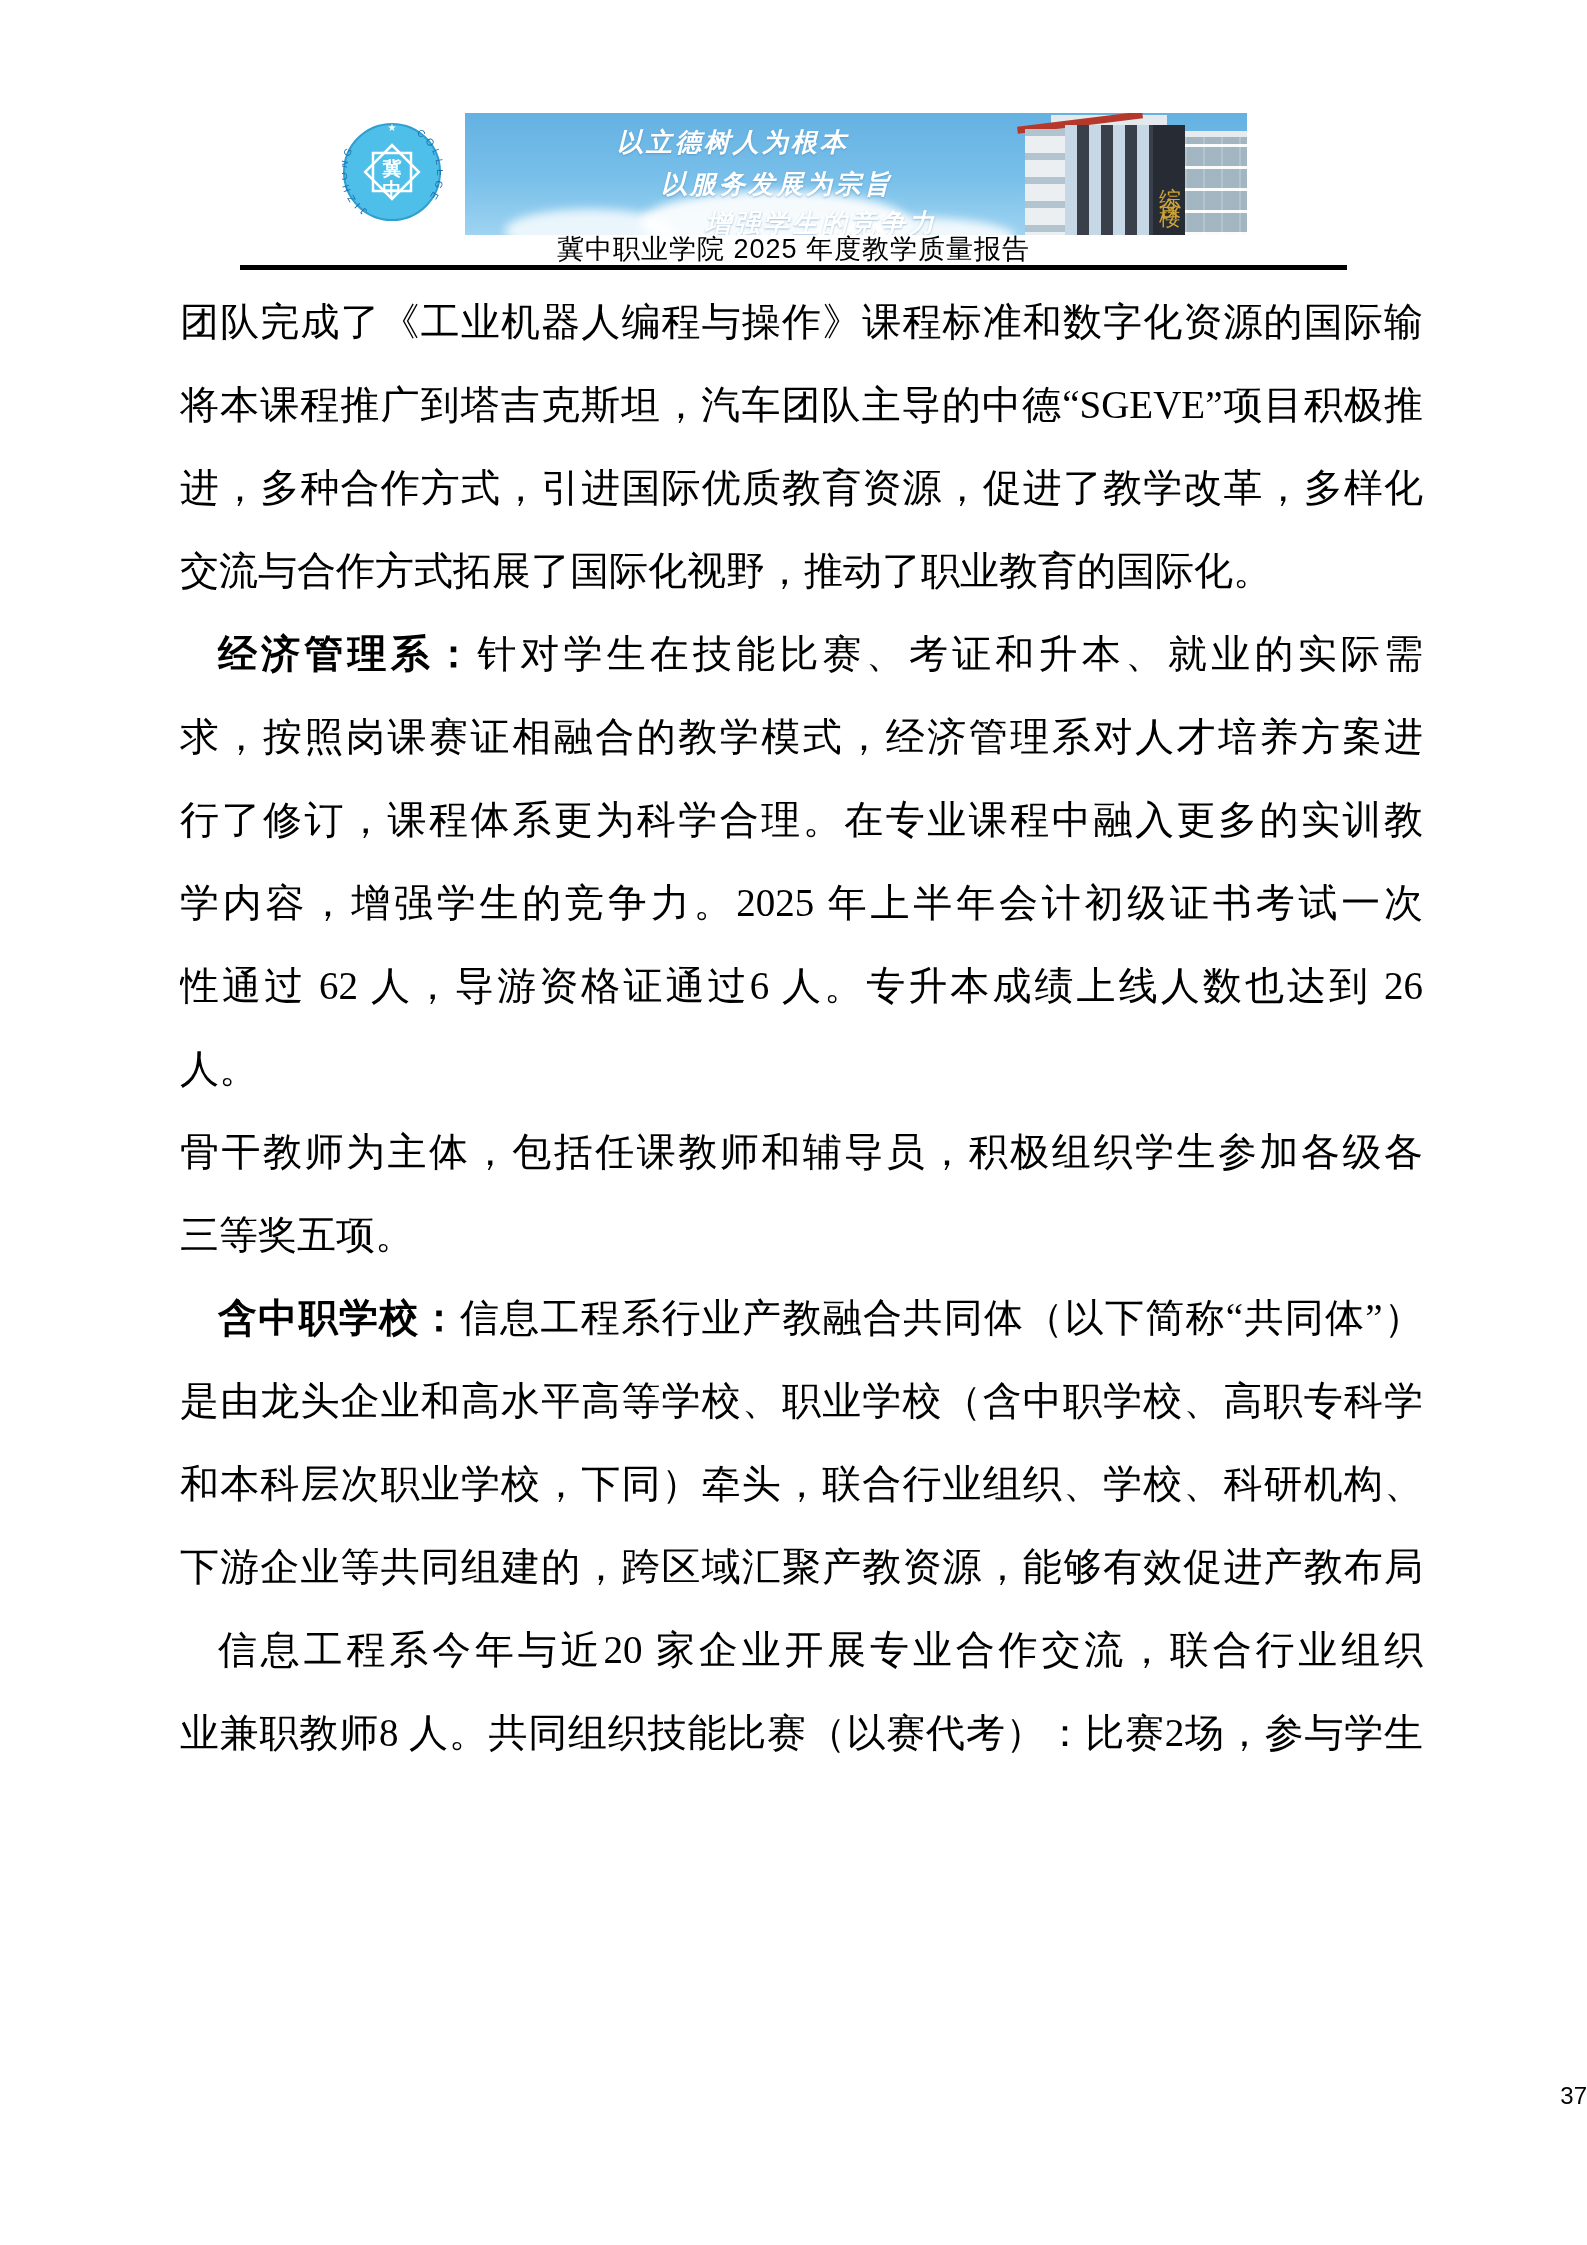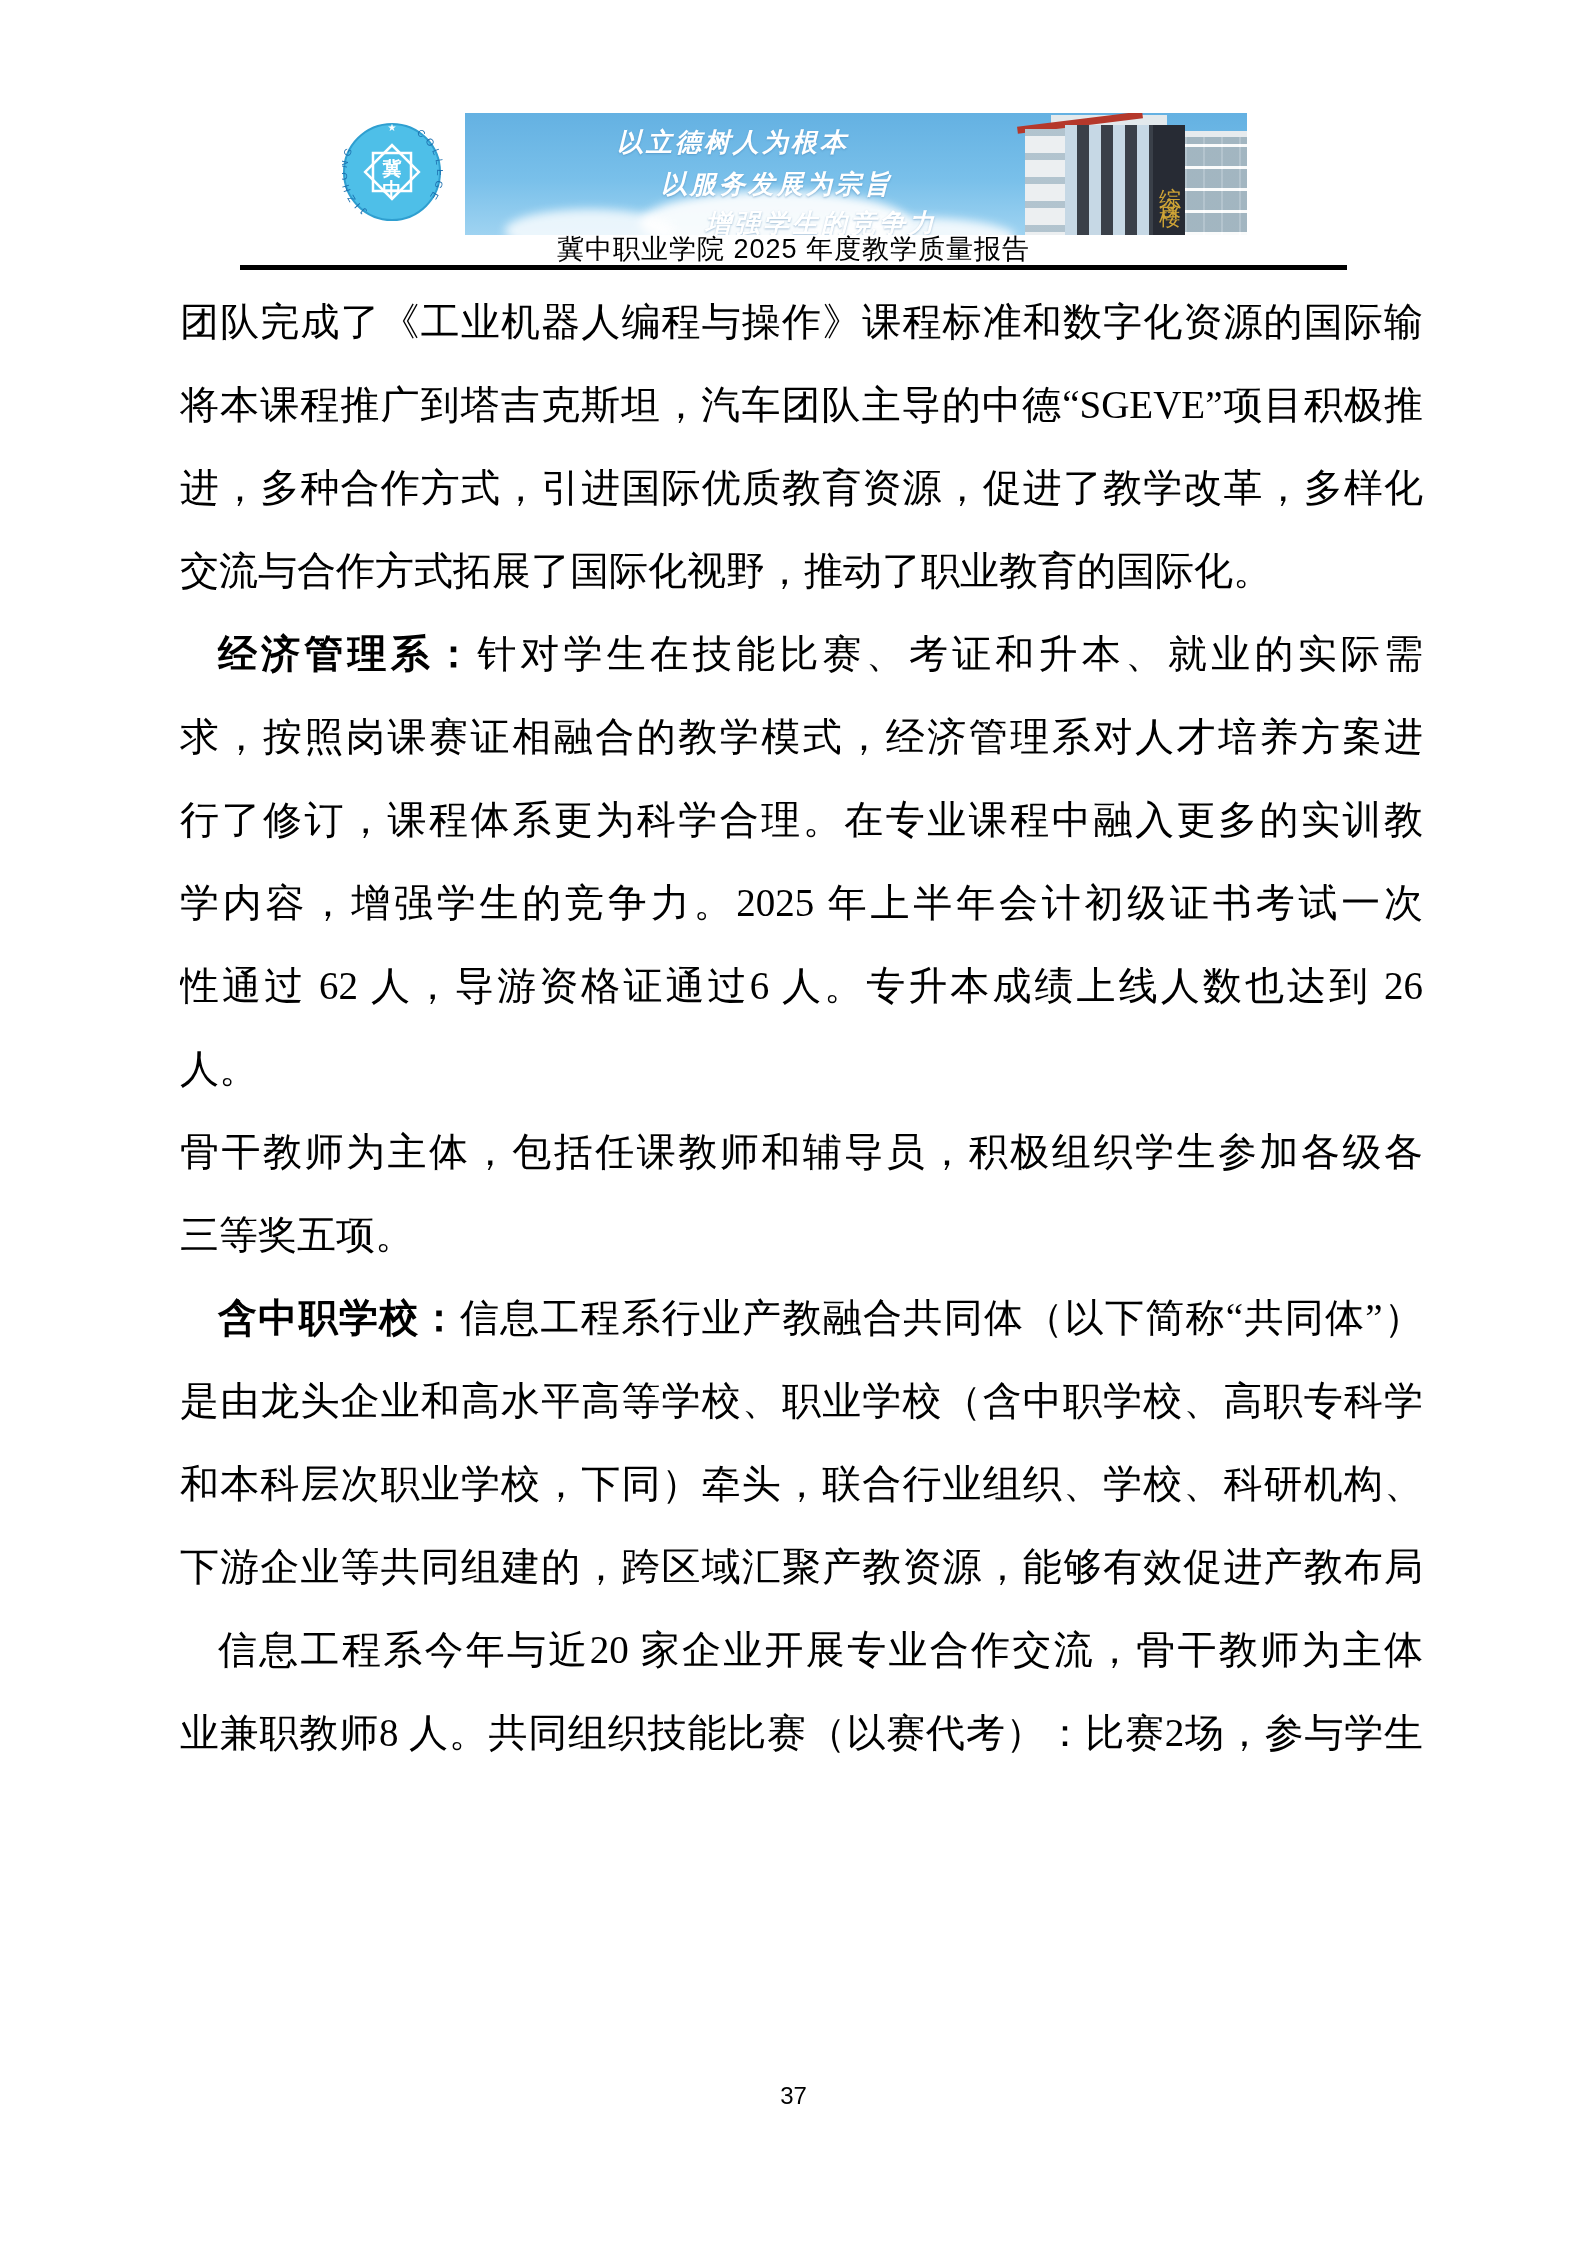--- a/index.html
+++ b/index.html
@@ -51,21 +51,21 @@
   }
   .rule{position:absolute; left:240px; top:265px; width:1107px; height:5px; background:#000;}
   
   .body-text{position:absolute; left:180px; top:280px; width:1243px;}
   .line{height:83px; line-height:83px; font-size:39px; overflow:hidden; white-space:normal;}
   .line.just{text-align:justify; text-align-last:justify; text-justify:inter-character;}
   .line.ind{text-indent:38px;}
   .line .bold{font-weight:700;}
   
   .page-num{
-    position:absolute; left:0; top:2082px; width:100%; text-align:center;
+    position:absolute; left:0; top:2082px; width:100%; text-align:right;
     font-family:"Liberation Sans","DejaVu Sans",sans-serif; font-size:24px; color:#000;
   }
   .seal-char{font-weight:bold;}
 </style>
 </head>
 <body>
 
 <div class="page">
 
   <div class="logo">
@@ -120,19 +120,19 @@
       <div class="line just"><span>行了修订，课程体系更为科学合理。在专业课程中融入更多的实训教</span></div>
       <div class="line just"><span>学内容，增强学生的竞争力。2025 年上半年会计初级证书考试一次</span></div>
       <div class="line just"><span>性通过 62 人，导游资格证通过6 人。专升本成绩上线人数也达到 26</span></div>
       <div class="line"><span>人。</span></div>
       <div class="line just"><span>骨干教师为主体，包括任课教师和辅导员，积极组织学生参加各级各</span></div>
       <div class="line"><span>三等奖五项。</span></div>
       <div class="line just ind"><span class="bold">含中职学校：</span><span>信息工程系行业产教融合共同体（以下简称“共同体”）</span></div>
       <div class="line just"><span>是由龙头企业和高水平高等学校、职业学校（含中职学校、高职专科学校</span></div>
       <div class="line just"><span>和本科层次职业学校，下同）牵头，联合行业组织、学校、科研机构、上</span></div>
       <div class="line just"><span>下游企业等共同组建的，跨区域汇聚产教资源，能够有效促进产教布局高</span></div>
-      <div class="line just ind"><span>信息工程系今年与近20 家企业开展专业合作交流，骨干教师为主体</span></div>
+      <div class="line just ind"><span>信息工程系今年与近20 家企业开展专业合作交流，联合行业组织</span></div>
       <div class="line just"><span>业兼职教师8 人。共同组织技能比赛（以赛代考）：比赛2场，参与学生</span></div>
     </div>
 
   <div class="page-num">37</div>
 
 </div>
 
 </body></html>

